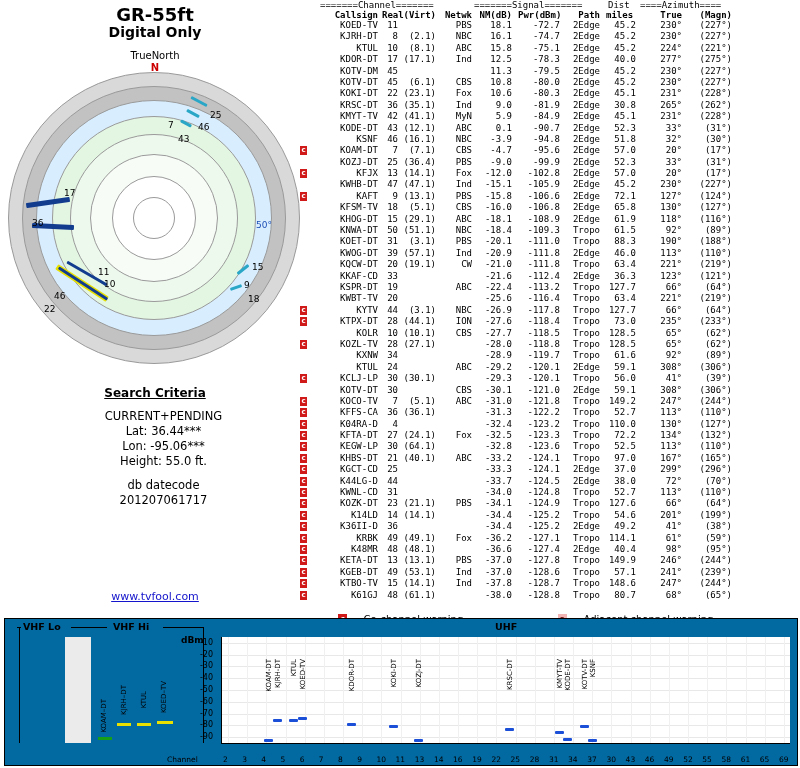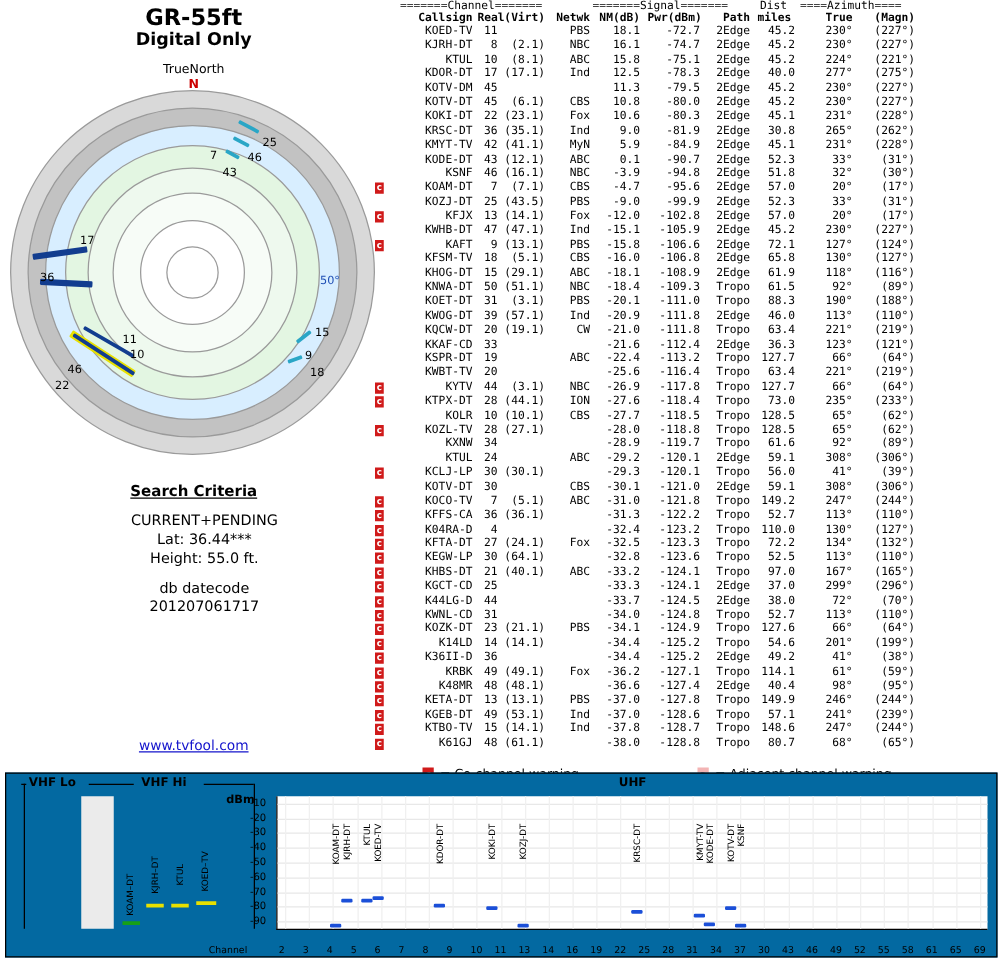--- a/index.html
+++ b/index.html
@@ -125,20 +125,21 @@
     <div class="tick" style="left:244px;top:190px;">15</div>
     <div class="tick" style="left:236px;top:208px;">9</div>
     <div class="tick" style="left:240px;top:222px;">18</div>
   </div>
 
   <div id="search-criteria">
     <div id="sc-title">Search Criteria</div>
     <div class="sc-gap"></div>
     <div class="sc-line">CURRENT+PENDING</div>
     <div class="sc-line">Lat: 36.44***</div>
+    <div class="sc-line">Lon: -95.06***</div>
     <div class="sc-line">Height: 55.0 ft.</div>
     <div class="sc-gap"></div>
     <div class="sc-line">db datecode</div>
     <div class="sc-line">201207061717</div>
   </div>
 
   <a id="tvfool-link" href="#">www.tvfool.com</a>
 </div>
 
 <div id="table-panel">
@@ -164,21 +165,21 @@
       <div class="row"><span class="cell c-call">KTUL</span><span class="cell c-real">10</span><span class="cell c-virt">(8.1)</span><span class="cell c-netw">ABC</span><span class="cell c-nm">15.8</span><span class="cell c-pwr">-75.1</span><span class="cell c-path">2Edge</span><span class="cell c-dist">45.2</span><span class="cell c-true">224°</span><span class="cell c-magn">(221°)</span></div>
       <div class="row"><span class="cell c-call">KDOR-DT</span><span class="cell c-real">17</span><span class="cell c-virt">(17.1)</span><span class="cell c-netw">Ind</span><span class="cell c-nm">12.5</span><span class="cell c-pwr">-78.3</span><span class="cell c-path">2Edge</span><span class="cell c-dist">40.0</span><span class="cell c-true">277°</span><span class="cell c-magn">(275°)</span></div>
       <div class="row"><span class="cell c-call">KOTV-DM</span><span class="cell c-real">45</span><span class="cell c-virt"></span><span class="cell c-netw"></span><span class="cell c-nm">11.3</span><span class="cell c-pwr">-79.5</span><span class="cell c-path">2Edge</span><span class="cell c-dist">45.2</span><span class="cell c-true">230°</span><span class="cell c-magn">(227°)</span></div>
       <div class="row"><span class="cell c-call">KOTV-DT</span><span class="cell c-real">45</span><span class="cell c-virt">(6.1)</span><span class="cell c-netw">CBS</span><span class="cell c-nm">10.8</span><span class="cell c-pwr">-80.0</span><span class="cell c-path">2Edge</span><span class="cell c-dist">45.2</span><span class="cell c-true">230°</span><span class="cell c-magn">(227°)</span></div>
       <div class="row"><span class="cell c-call">KOKI-DT</span><span class="cell c-real">22</span><span class="cell c-virt">(23.1)</span><span class="cell c-netw">Fox</span><span class="cell c-nm">10.6</span><span class="cell c-pwr">-80.3</span><span class="cell c-path">2Edge</span><span class="cell c-dist">45.1</span><span class="cell c-true">231°</span><span class="cell c-magn">(228°)</span></div>
       <div class="row"><span class="cell c-call">KRSC-DT</span><span class="cell c-real">36</span><span class="cell c-virt">(35.1)</span><span class="cell c-netw">Ind</span><span class="cell c-nm">9.0</span><span class="cell c-pwr">-81.9</span><span class="cell c-path">2Edge</span><span class="cell c-dist">30.8</span><span class="cell c-true">265°</span><span class="cell c-magn">(262°)</span></div>
       <div class="row"><span class="cell c-call">KMYT-TV</span><span class="cell c-real">42</span><span class="cell c-virt">(41.1)</span><span class="cell c-netw">MyN</span><span class="cell c-nm">5.9</span><span class="cell c-pwr">-84.9</span><span class="cell c-path">2Edge</span><span class="cell c-dist">45.1</span><span class="cell c-true">231°</span><span class="cell c-magn">(228°)</span></div>
       <div class="row"><span class="cell c-call">KODE-DT</span><span class="cell c-real">43</span><span class="cell c-virt">(12.1)</span><span class="cell c-netw">ABC</span><span class="cell c-nm">0.1</span><span class="cell c-pwr">-90.7</span><span class="cell c-path">2Edge</span><span class="cell c-dist">52.3</span><span class="cell c-true">33°</span><span class="cell c-magn">(31°)</span></div>
       <div class="row"><span class="cell c-call">KSNF</span><span class="cell c-real">46</span><span class="cell c-virt">(16.1)</span><span class="cell c-netw">NBC</span><span class="cell c-nm">-3.9</span><span class="cell c-pwr">-94.8</span><span class="cell c-path">2Edge</span><span class="cell c-dist">51.8</span><span class="cell c-true">32°</span><span class="cell c-magn">(30°)</span></div>
       <div class="row"><span class="cc">c</span><span class="cell c-call">KOAM-DT</span><span class="cell c-real">7</span><span class="cell c-virt">(7.1)</span><span class="cell c-netw">CBS</span><span class="cell c-nm">-4.7</span><span class="cell c-pwr">-95.6</span><span class="cell c-path">2Edge</span><span class="cell c-dist">57.0</span><span class="cell c-true">20°</span><span class="cell c-magn">(17°)</span></div>
-      <div class="row"><span class="cell c-call">KOZJ-DT</span><span class="cell c-real">25</span><span class="cell c-virt">(43.5)</span><span class="cell c-netw">PBS</span><span class="cell c-nm">-9.0</span><span class="cell c-pwr">-99.9</span><span class="cell c-path">2Edge</span><span class="cell c-dist">52.3</span><span class="cell c-true">33°</span><span class="cell c-magn">(31°)</span></div>
+      <div class="row"><span class="cell c-call">KOZJ-DT</span><span class="cell c-real">25</span><span class="cell c-virt">(36.4)</span><span class="cell c-netw">PBS</span><span class="cell c-nm">-9.0</span><span class="cell c-pwr">-99.9</span><span class="cell c-path">2Edge</span><span class="cell c-dist">52.3</span><span class="cell c-true">33°</span><span class="cell c-magn">(31°)</span></div>
       <div class="row"><span class="cc">c</span><span class="cell c-call">KFJX</span><span class="cell c-real">13</span><span class="cell c-virt">(14.1)</span><span class="cell c-netw">Fox</span><span class="cell c-nm">-12.0</span><span class="cell c-pwr">-102.8</span><span class="cell c-path">2Edge</span><span class="cell c-dist">57.0</span><span class="cell c-true">20°</span><span class="cell c-magn">(17°)</span></div>
       <div class="row"><span class="cell c-call">KWHB-DT</span><span class="cell c-real">47</span><span class="cell c-virt">(47.1)</span><span class="cell c-netw">Ind</span><span class="cell c-nm">-15.1</span><span class="cell c-pwr">-105.9</span><span class="cell c-path">2Edge</span><span class="cell c-dist">45.2</span><span class="cell c-true">230°</span><span class="cell c-magn">(227°)</span></div>
       <div class="row"><span class="cc">c</span><span class="cell c-call">KAFT</span><span class="cell c-real">9</span><span class="cell c-virt">(13.1)</span><span class="cell c-netw">PBS</span><span class="cell c-nm">-15.8</span><span class="cell c-pwr">-106.6</span><span class="cell c-path">2Edge</span><span class="cell c-dist">72.1</span><span class="cell c-true">127°</span><span class="cell c-magn">(124°)</span></div>
       <div class="row"><span class="cell c-call">KFSM-TV</span><span class="cell c-real">18</span><span class="cell c-virt">(5.1)</span><span class="cell c-netw">CBS</span><span class="cell c-nm">-16.0</span><span class="cell c-pwr">-106.8</span><span class="cell c-path">2Edge</span><span class="cell c-dist">65.8</span><span class="cell c-true">130°</span><span class="cell c-magn">(127°)</span></div>
       <div class="row"><span class="cell c-call">KHOG-DT</span><span class="cell c-real">15</span><span class="cell c-virt">(29.1)</span><span class="cell c-netw">ABC</span><span class="cell c-nm">-18.1</span><span class="cell c-pwr">-108.9</span><span class="cell c-path">2Edge</span><span class="cell c-dist">61.9</span><span class="cell c-true">118°</span><span class="cell c-magn">(116°)</span></div>
       <div class="row"><span class="cell c-call">KNWA-DT</span><span class="cell c-real">50</span><span class="cell c-virt">(51.1)</span><span class="cell c-netw">NBC</span><span class="cell c-nm">-18.4</span><span class="cell c-pwr">-109.3</span><span class="cell c-path">Tropo</span><span class="cell c-dist">61.5</span><span class="cell c-true">92°</span><span class="cell c-magn">(89°)</span></div>
       <div class="row"><span class="cell c-call">KOET-DT</span><span class="cell c-real">31</span><span class="cell c-virt">(3.1)</span><span class="cell c-netw">PBS</span><span class="cell c-nm">-20.1</span><span class="cell c-pwr">-111.0</span><span class="cell c-path">Tropo</span><span class="cell c-dist">88.3</span><span class="cell c-true">190°</span><span class="cell c-magn">(188°)</span></div>
       <div class="row"><span class="cell c-call">KWOG-DT</span><span class="cell c-real">39</span><span class="cell c-virt">(57.1)</span><span class="cell c-netw">Ind</span><span class="cell c-nm">-20.9</span><span class="cell c-pwr">-111.8</span><span class="cell c-path">2Edge</span><span class="cell c-dist">46.0</span><span class="cell c-true">113°</span><span class="cell c-magn">(110°)</span></div>
       <div class="row"><span class="cell c-call">KQCW-DT</span><span class="cell c-real">20</span><span class="cell c-virt">(19.1)</span><span class="cell c-netw">CW</span><span class="cell c-nm">-21.0</span><span class="cell c-pwr">-111.8</span><span class="cell c-path">Tropo</span><span class="cell c-dist">63.4</span><span class="cell c-true">221°</span><span class="cell c-magn">(219°)</span></div>
       <div class="row"><span class="cell c-call">KKAF-CD</span><span class="cell c-real">33</span><span class="cell c-virt"></span><span class="cell c-netw"></span><span class="cell c-nm">-21.6</span><span class="cell c-pwr">-112.4</span><span class="cell c-path">2Edge</span><span class="cell c-dist">36.3</span><span class="cell c-true">123°</span><span class="cell c-magn">(121°)</span></div>

